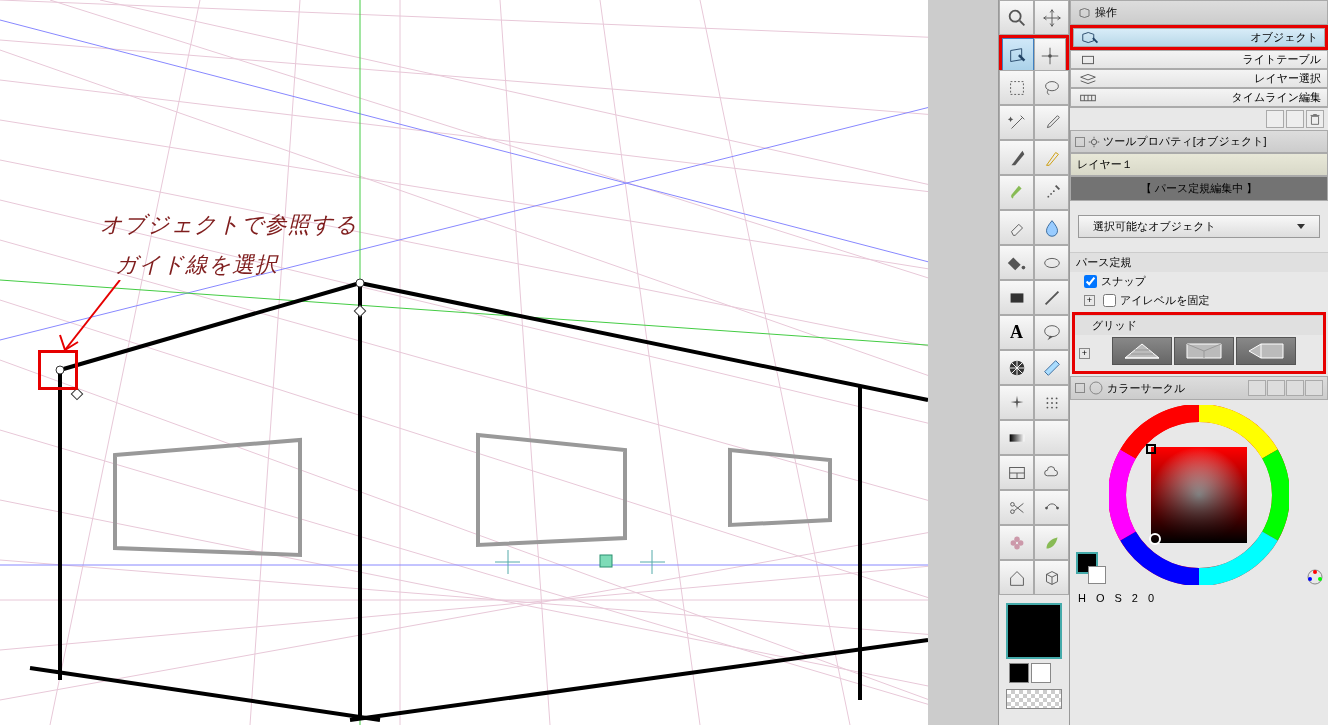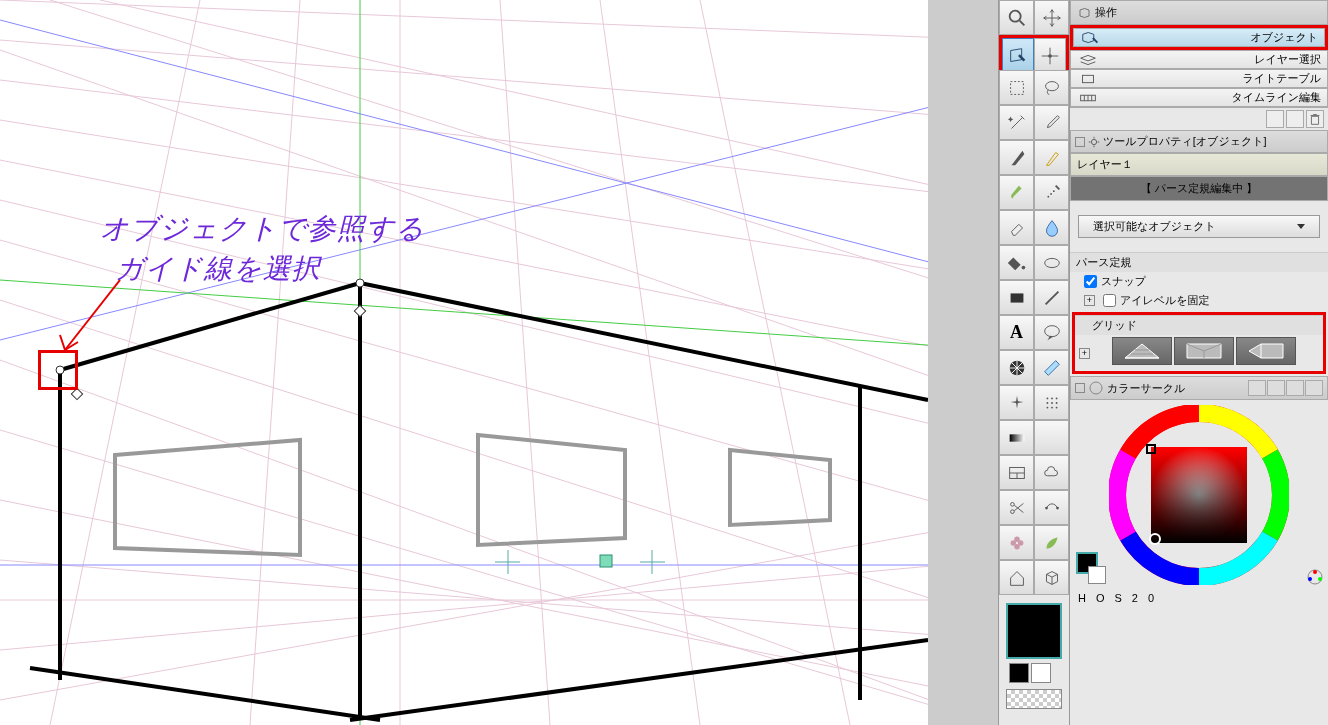--- a/index.html
+++ b/index.html
@@ -1,21 +1,21 @@
 <!DOCTYPE html>
 <html><head>
 <meta charset="utf-8">
 <style>
 *{box-sizing:border-box;margin:0;padding:0;font-family:"MS PGothic",sans-serif;font-size:11px;}
 body{background:#ccc;overflow:hidden;}
 .app{display:flex;width:1328px;height:725px;}
 .canvas-area{position:relative;width:998px;height:725px;background:#ccc;}
 .canvas{position:absolute;left:0;top:0;width:998px;height:725px;background:#fff;}
 .canvas svg{position:absolute;left:0;top:0;}
-.annot{position:absolute;color:#6d28d9;font-family:"Comic Sans MS","MS PGothic",cursive;font-size:28px;font-style:italic;white-space:nowrap;pointer-events:none;letter-spacing:1px;}
+.annot{position:absolute;color:#7f1d1d;font-family:"Comic Sans MS","MS PGothic",cursive;font-size:22px;font-style:italic;white-space:nowrap;pointer-events:none;letter-spacing:1px;}
 .redbox{position:absolute;border:3px solid #e60000;pointer-events:none;}
 .gray-side{position:absolute;right:0;top:0;width:70px;height:725px;background:#ccc;}
 .right{display:flex;width:330px;height:725px;}
 .toolcol{width:72px;background:#e8e8e8;border-left:1px solid #999;border-right:1px solid #999;display:flex;flex-direction:column;}
 .trow{display:flex;height:35px;}
 .tbtn{width:36px;height:35px;border:1px solid #aaa;background:linear-gradient(#f8f8f8,#ddd);display:flex;align-items:center;justify-content:center;cursor:pointer;}
 .tbtn.sel{background:linear-gradient(#d0e8f8,#a8d0e8);border:1px solid #4080c0;}
 .tbtn svg{width:22px;height:22px;}
 .swatches{padding:4px;}
 .sw-main{width:56px;height:56px;border:2px solid #4aa;background:#000;margin:4px auto;}
@@ -401,29 +401,29 @@
 <div class="subtool obj">
 <svg class="ico" viewBox="0 0 24 16">
               <path d="M3 4l6-2 6 2v7l-6 2-6-2z" fill="none" stroke="#246"></path>
               <path d="M14 8l5 5" stroke="#246" stroke-width="2"></path>
             </svg>
 <span>オブジェクト</span>
 </div>
 </div>
 <div class="subtool">
 <svg class="ico" viewBox="0 0 24 16">
-            <path d="M4 6l8-3 8 3-8 3z M4 10l8 3 8-3" fill="none" stroke="#555"></path>
-          </svg>
-<span>レイヤー選択</span>
+            <rect x="6" y="4" width="12" height="8" fill="none" stroke="#555"></rect>
+          </svg>
+<span>ライトテーブル</span>
 </div>
 <div class="subtool">
 <svg class="ico" viewBox="0 0 24 16">
-            <rect x="6" y="4" width="12" height="8" fill="none" stroke="#555"></rect>
-          </svg>
-<span>ライトテーブル</span>
+            <path d="M4 6l8-3 8 3-8 3z M4 10l8 3 8-3" fill="none" stroke="#555"></path>
+          </svg>
+<span>レイヤー選択</span>
 </div>
 <div class="subtool">
 <svg class="ico" viewBox="0 0 24 16">
             <rect x="4" y="5" width="16" height="6" fill="none" stroke="#555"></rect>
             <line x1="8" y1="5" x2="8" y2="11" stroke="#555"></line>
             <line x1="12" y1="5" x2="12" y2="11" stroke="#555"></line>
             <line x1="16" y1="5" x2="16" y2="11" stroke="#555"></line>
           </svg>
 <span>タイムライン編集</span>
 </div>

